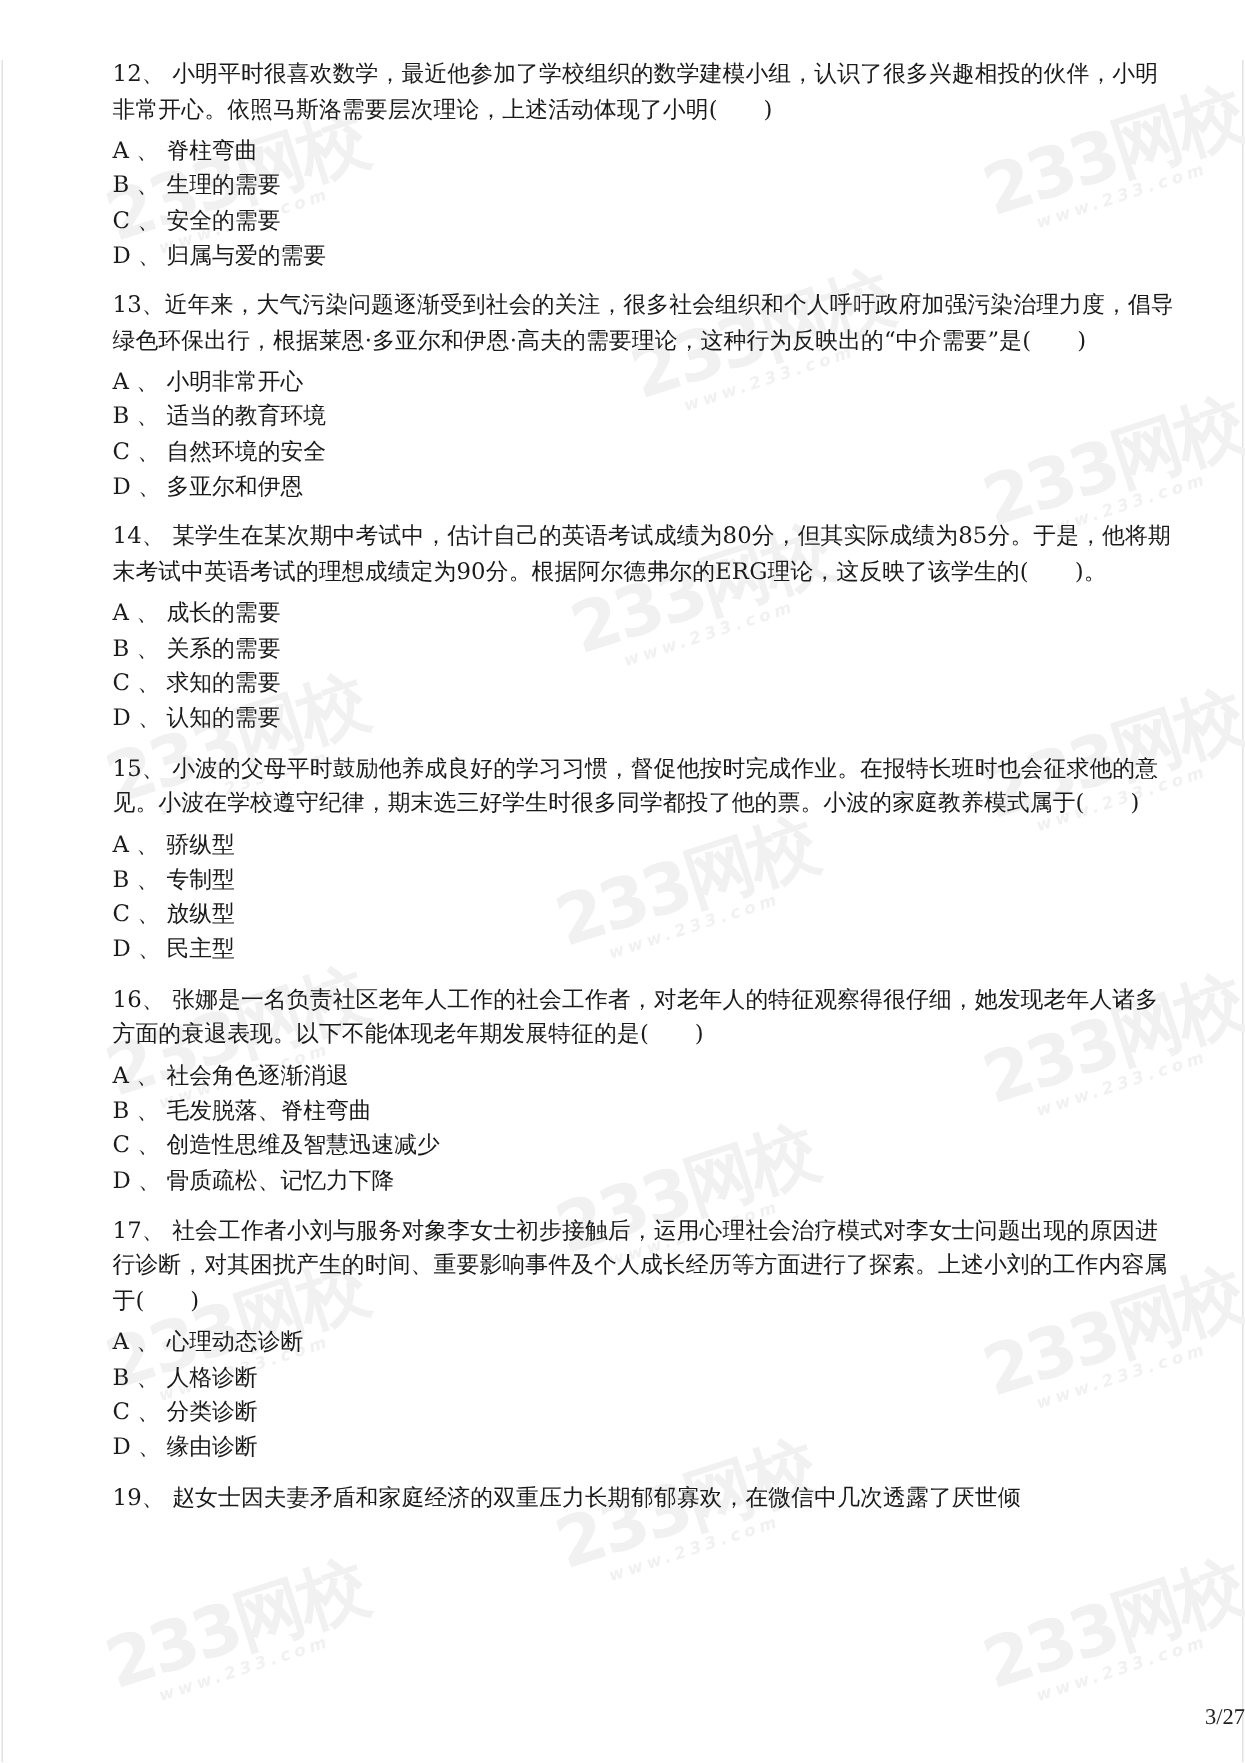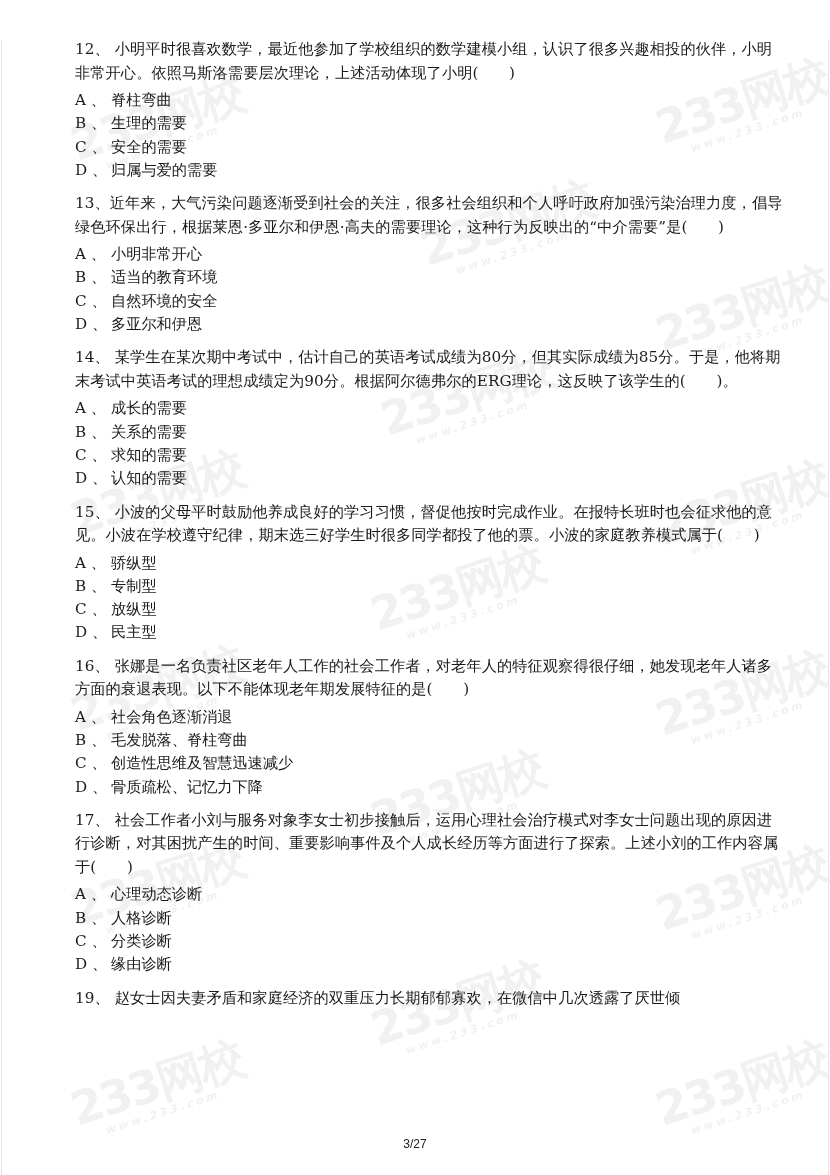--- a/index.html
+++ b/index.html
@@ -10,22 +10,22 @@
   .edge.right { right:1px; }
   .wm { position:absolute; transform:rotate(-18deg); color:#f1f1f1; pointer-events:none;
         font-family:"DejaVu Sans","Liberation Sans",sans-serif; font-weight:bold; white-space:nowrap; }
   .wm .big { font-size:46px; letter-spacing:-2px; display:block; line-height:46px; }
   .wm .small { font-size:11px; letter-spacing:3px; display:block; margin-left:26px; font-style:italic; }
   .content { position:absolute; left:75px; top:38px; width:710px; }
   .q { margin:0 0 10px 0; }
   .q-text { font-size:15.2px; line-height:23.5px; margin:0 0 4px 0; letter-spacing:0.1px; }
   .opt { font-size:15.2px; line-height:23.3px; }
   .opt .letter { display:inline-block; width:36px; }
-  .footer { position:absolute; left:0; right:0; top:1137px; text-align:center;
-            font-family:Liberation Sans, sans-serif; font-size:12px; color:#222; }
+  .footer { position:absolute; left:0; right:0; top:1137px; text-align:right;
+            font-family:Liberation Serif, serif; font-size:15px; color:#222; }
 </style>
 </head>
 <body>
 
 <div class="edge left"></div>
 <div class="edge right"></div>
 
 <div class="wm" style="left:655px;top:78px;">
     <span class="big">233网校</span>
     <span class="small">www.233.com</span>

